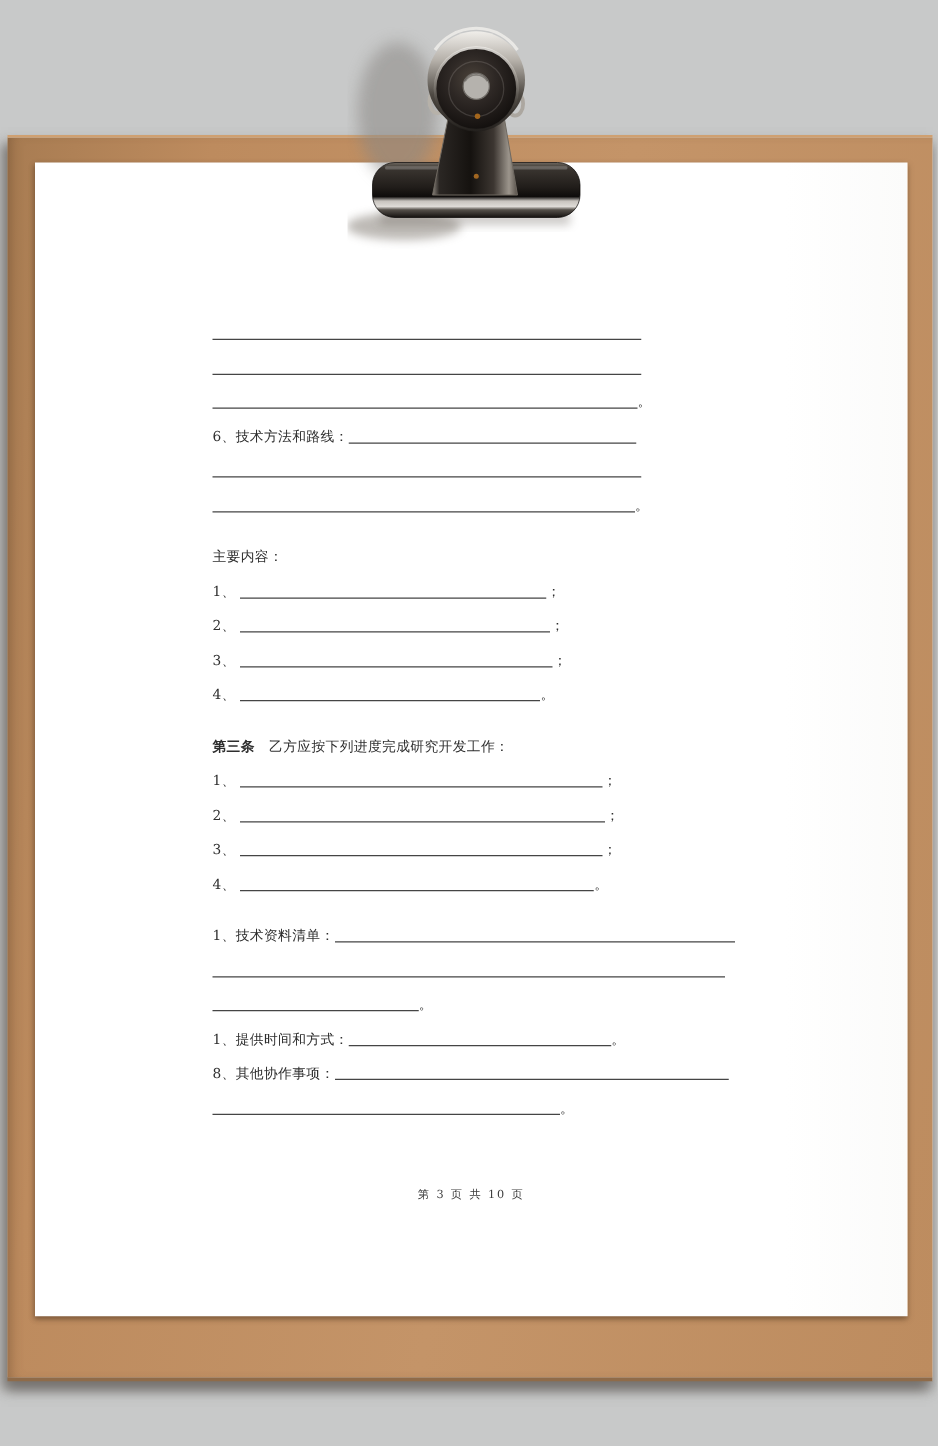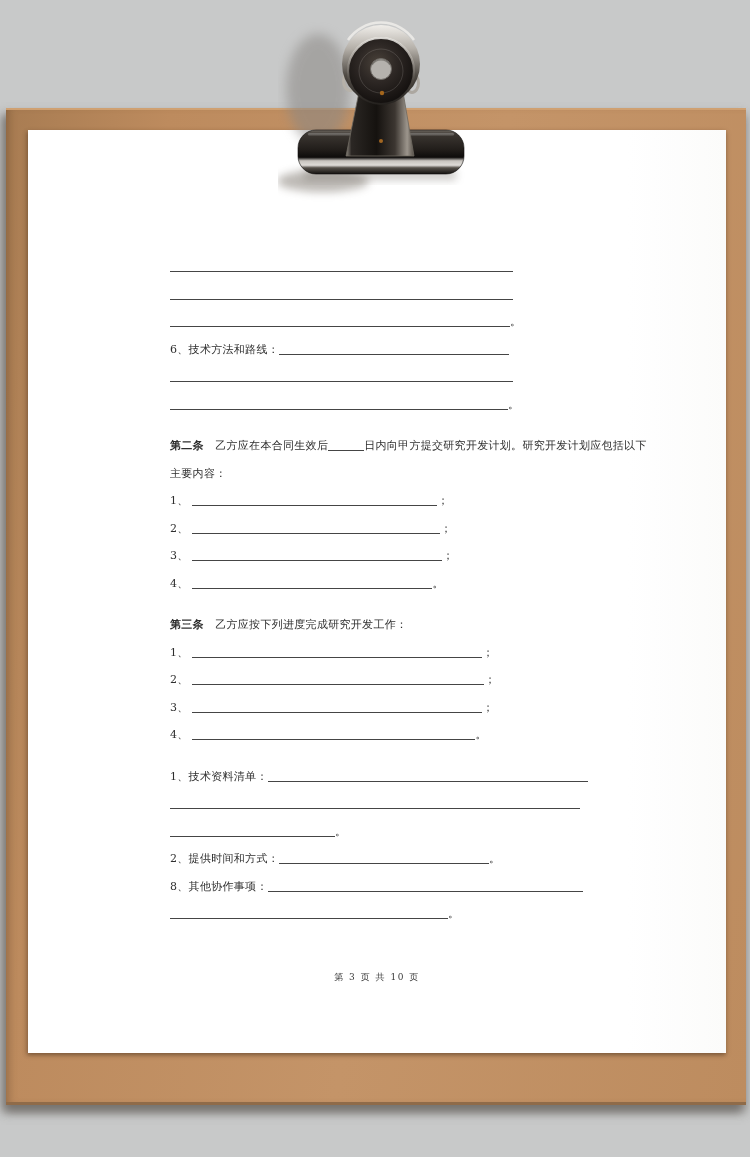--- a/index.html
+++ b/index.html
@@ -35,58 +35,57 @@
     height:27.5px;line-height:27.5px;font-size:11px;white-space:nowrap;
     letter-spacing:.3px;
   }
   .line .b{font-weight:bold;}
   .u{
     display:inline-block;height:13px;vertical-align:-2px;
     border-bottom:1px solid var(--rule,#454545);
   }
   .gap{height:14px;}
   .footer{
-    position:absolute;left:0;right:0;top:837px;text-align:center;
+    position:absolute;left:0;right:0;top:816px;text-align:center;
     font-size:9px;letter-spacing:1.5px;color:#3a3a3a;line-height:20px;
   }
   .clip-svg{position:absolute;left:278px;top:4px;}
 </style>
 </head>
 <body style="--wall: #c8c9c9; --ink: #2e2e2e; --rule: #454545;">
 
 <div class="wall"></div>
 
 <div class="board"></div>
 
 <div class="paper">
   <div class="doc">
       <div class="line"><span class="u" style="width: 343px;"></span></div>
       <div class="line"><span class="u" style="width: 343px;"></span></div>
       <div class="line"><span class="u" style="width: 340px;"></span><span>。</span></div>
       <div class="line"><span>6、技术方法和路线：</span><span class="u" style="width: 230px;"></span></div>
       <div class="line"><span class="u" style="width: 343px;"></span></div>
       <div class="line"><span class="u" style="width: 338px;"></span><span>。</span></div>
       <div class="gap"></div>
-      <div class="line"><span class="b">第二条</span><span>　乙方应在本合同生效后</span><span class="u" style="width: 36px;"></span><span>日内向甲方提交研究开发计划。研究开发计划应包括以下</span></div>
       <div class="line"><span>主要内容：</span></div>
       <div class="line"><span>1、 </span><span class="u" style="width: 245px;"></span><span>；</span></div>
       <div class="line"><span>2、 </span><span class="u" style="width: 248px;"></span><span>；</span></div>
       <div class="line"><span>3、 </span><span class="u" style="width: 250px;"></span><span>；</span></div>
       <div class="line"><span>4、 </span><span class="u" style="width: 240px;"></span><span>。</span></div>
       <div class="gap"></div>
       <div class="line"><span class="b">第三条</span><span>　乙方应按下列进度完成研究开发工作：</span></div>
       <div class="line"><span>1、 </span><span class="u" style="width: 290px;"></span><span>；</span></div>
       <div class="line"><span>2、 </span><span class="u" style="width: 292px;"></span><span>；</span></div>
       <div class="line"><span>3、 </span><span class="u" style="width: 290px;"></span><span>；</span></div>
       <div class="line"><span>4、 </span><span class="u" style="width: 283px;"></span><span>。</span></div>
       <div class="gap"></div>
       <div class="line"><span>1、技术资料清单：</span><span class="u" style="width: 320px;"></span></div>
       <div class="line"><span class="u" style="width: 410px;"></span></div>
       <div class="line"><span class="u" style="width: 165px;"></span><span>。</span></div>
-      <div class="line"><span>2、提供时间和方式：</span><span class="u" style="width: 210px;"></span><span>。</span></div>
+      <div class="line"><span>1、提供时间和方式：</span><span class="u" style="width: 210px;"></span><span>。</span></div>
       <div class="line"><span>8、其他协作事项：</span><span class="u" style="width: 315px;"></span></div>
       <div class="line"><span class="u" style="width: 278px;"></span><span>。</span></div>
     </div>
   <div class="footer">第 3 页 共 10 页</div>
 </div>
 
 <svg class="clip-svg" width="200" height="200" viewBox="0 0 200 200" aria-hidden="true">
   <defs>
     <filter id="blur6" x="-50%" y="-50%" width="200%" height="200%">
         <feGaussianBlur stdDeviation="6"></feGaussianBlur>

